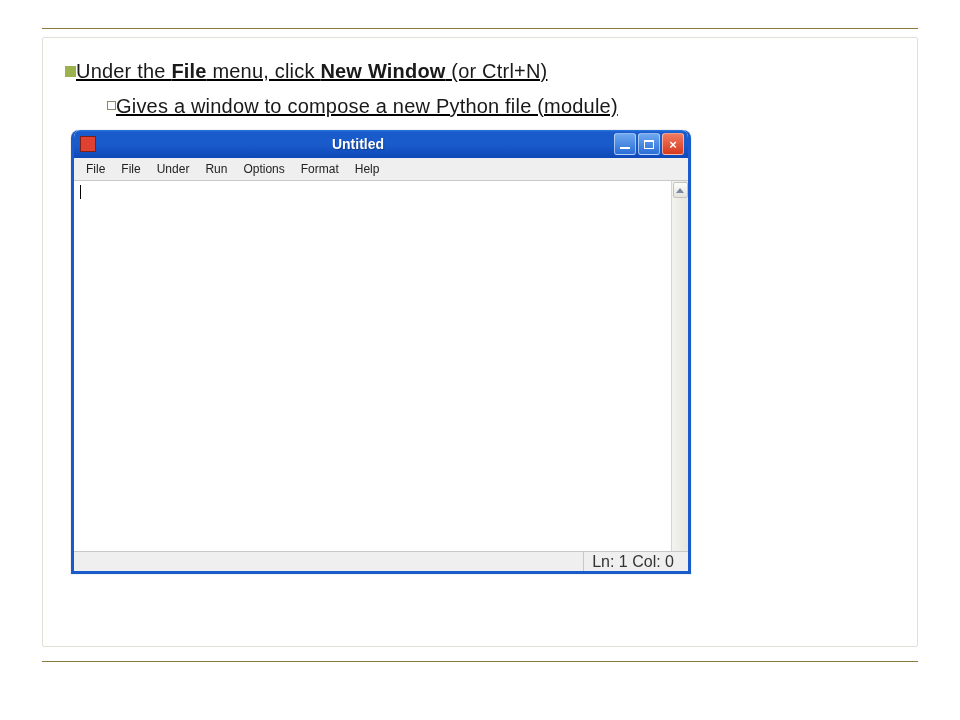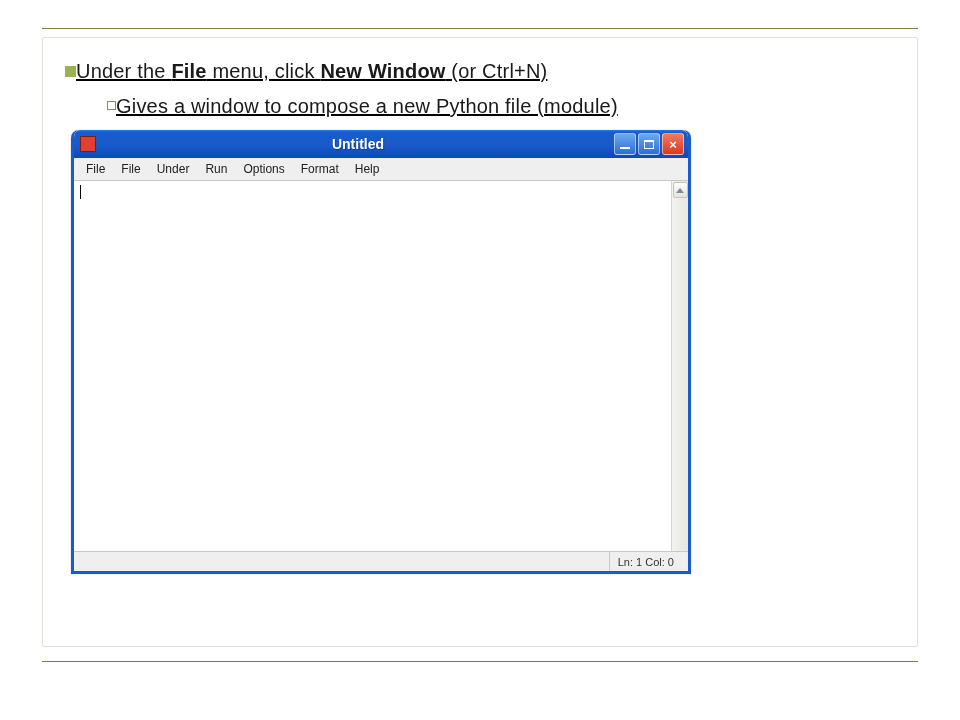--- a/index.html
+++ b/index.html
@@ -200,21 +200,21 @@
     border-bottom: 5px solid #7a8aa0;
   }
   .statusbar {
     height: 20px;
     background: #efefef;
     border-top: 1px solid #c8c8c8;
     display: flex;
     justify-content: flex-end;
     align-items: center;
     padding: 0 6px;
-    font-size: 11px;
+    font-size: 16px;
     font-family: Tahoma, Arial, sans-serif;
     color: #333;
   }
   .status-cell {
     border-left: 1px solid #c8c8c8;
     padding: 0 8px;
     height: 100%;
     display: flex;
     align-items: center;
   }

